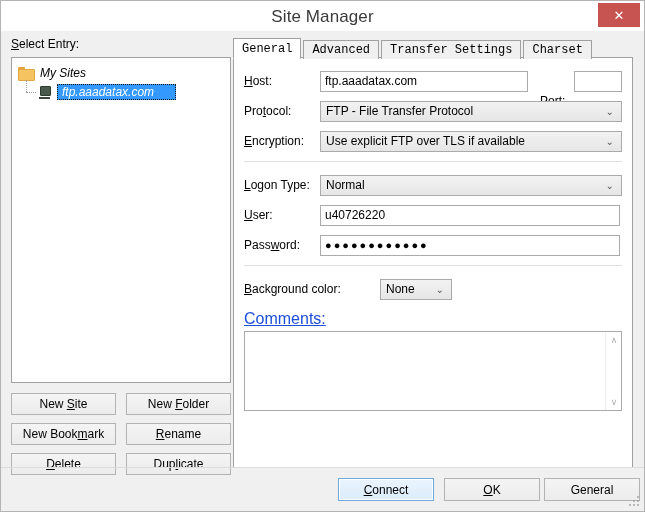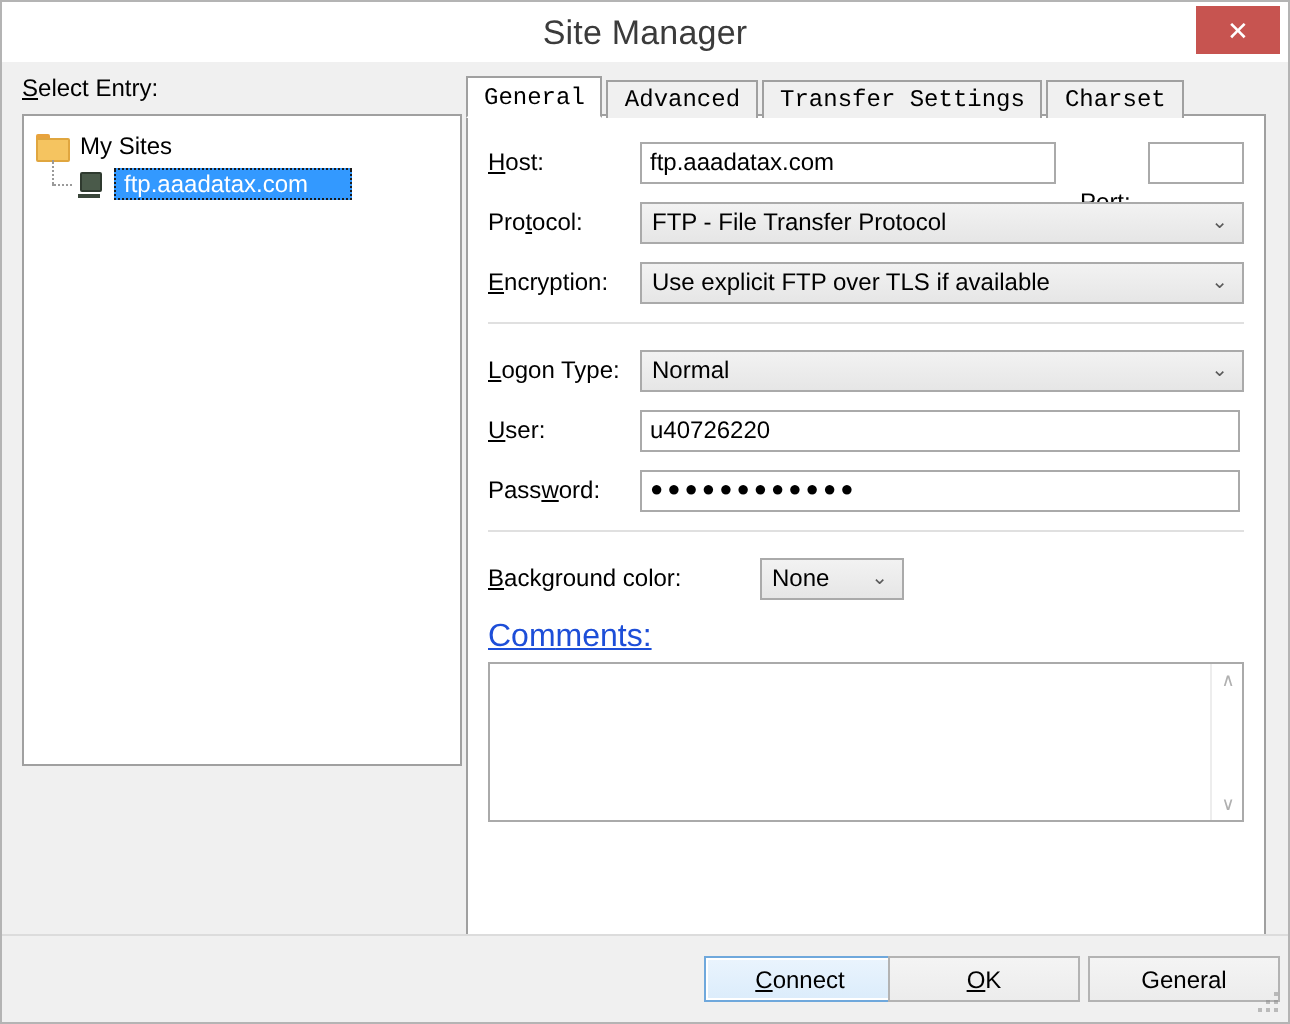--- a/index.html
+++ b/index.html
@@ -140,21 +140,21 @@
     border: 1px solid #2f3a2f;
     border-radius: 1px;
   }
   .server-icon::after {
     content: "";
     position: absolute;
     left: 1px; bottom: 0px;
     width: 11px; height: 2px;
     background: #3a463a;
   }
-  .tree-label { font-size: 12px; color: #000; }
+  .tree-label { font-size: 12px; color: #000; font-style: italic; }
   .tree-label.selected {
     background: #3399ff;
     color: #ffffff;
     padding: 1px 22px 1px 5px;
     outline: 1px dotted #1b1b1b;
     outline-offset: -1px;
   }
 
   
   .left-buttons {
@@ -345,21 +345,21 @@
     width: 96px; height: 23px;
     background: linear-gradient(to bottom, #f4f4f4 0%, #ececec 100%);
     border: 1px solid #b3b3b3;
     font-family: "Liberation Sans", sans-serif;
     font-size: 12px;
     color: #000;
     cursor: pointer;
     padding: 0;
   }
   .btn-connect {
-    left: 351px;
+    left: 337px;
     background: linear-gradient(to bottom, #eaf4fd 0%, #dbecfb 100%);
     border: 1px solid #6fa8dc;
     box-shadow: inset 0 0 0 1px #ffffff;
   }
   .btn-ok { left: 443px; }
   .btn-cancel { left: 543px; }
 
   .grip {
     position: absolute;
     right: 3px; bottom: 3px;
@@ -396,20 +396,28 @@
         <span class="folder-icon"></span>
         <span class="tree-label">My Sites</span>
       </div>
       <div class="tree-row child">
         <span class="tree-guide"></span>
         <span class="server-icon"></span>
         <span class="tree-label selected">ftp.aaadatax.com</span>
       </div>
     </div>
 
+    <div class="left-buttons">
+      <button class="btn">New <u>S</u>ite</button>
+      <button class="btn">New <u>F</u>older</button>
+      <button class="btn">New Book<u>m</u>ark</button>
+      <button class="btn"><u>R</u>ename</button>
+      <button class="btn"><u>D</u>elete</button>
+      <button class="btn">Dup<u>l</u>icate</button>
+    </div>
 
     <div class="right-col">
 
       <div class="tabstrip">
         <div class="tab active">General</div>
         <div class="tab">Advanced</div>
         <div class="tab">Transfer Settings</div>
         <div class="tab">Charset</div>
       </div>
 

